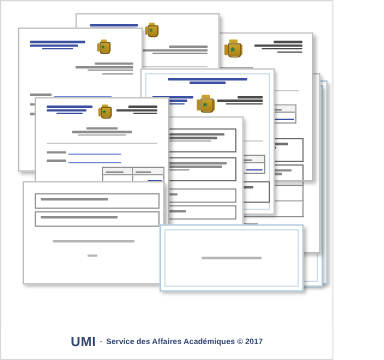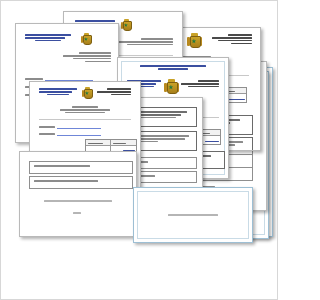--- a/index.html
+++ b/index.html
@@ -572,14 +572,19 @@
       <div class="innerframe"></div>
       <div class="pad">
         <div style="position:absolute;left:20px;right:20px;top:22px;text-align:center;">
           <div class="tl c light" style="width:70%;"></div>
         </div>
       </div>
     </div>
 
   </div>
 
+  <div id="footer">
+    <span class="umi">UMI</span>
+    <span class="dash">-</span>
+    <span class="ftxt">Service des Affaires Académiques © 2017</span>
+  </div>
 
 </div>
 
 </body></html>

